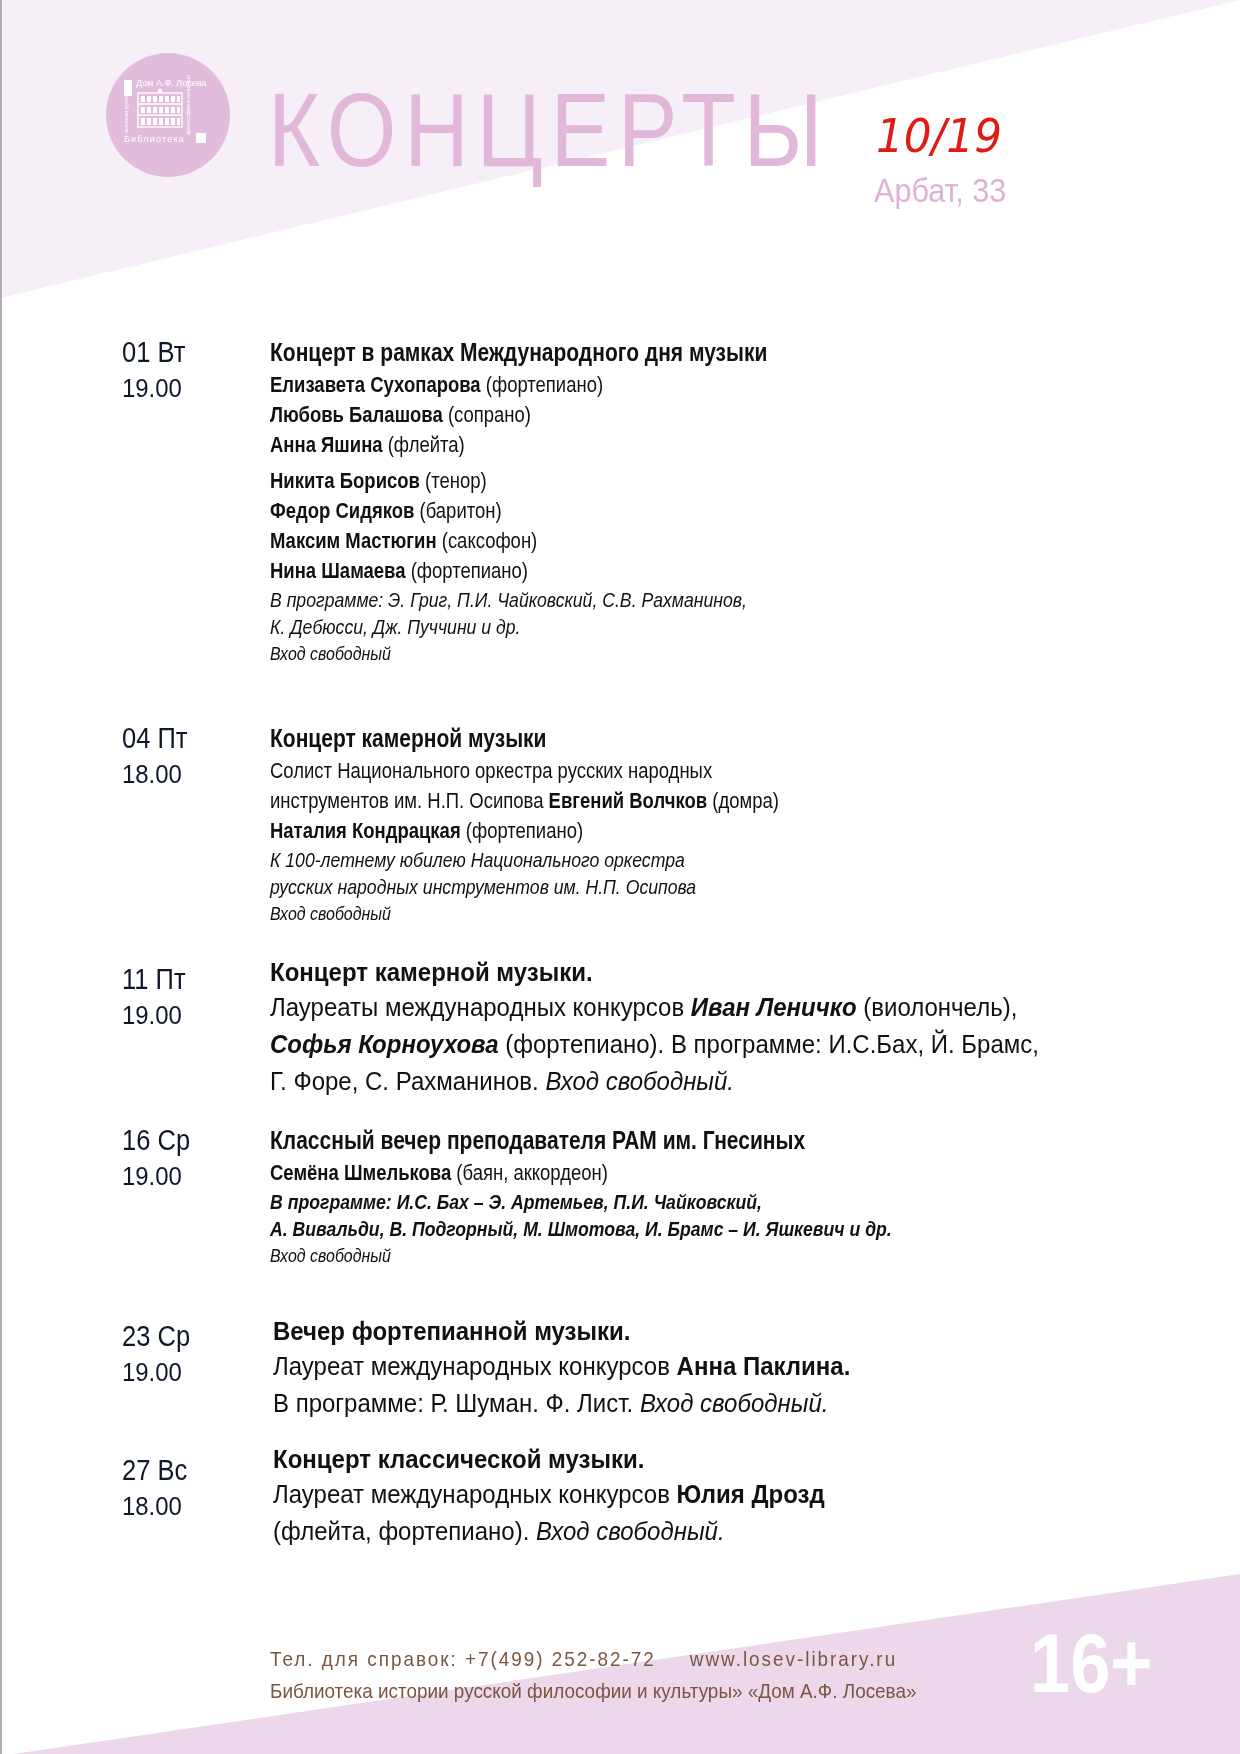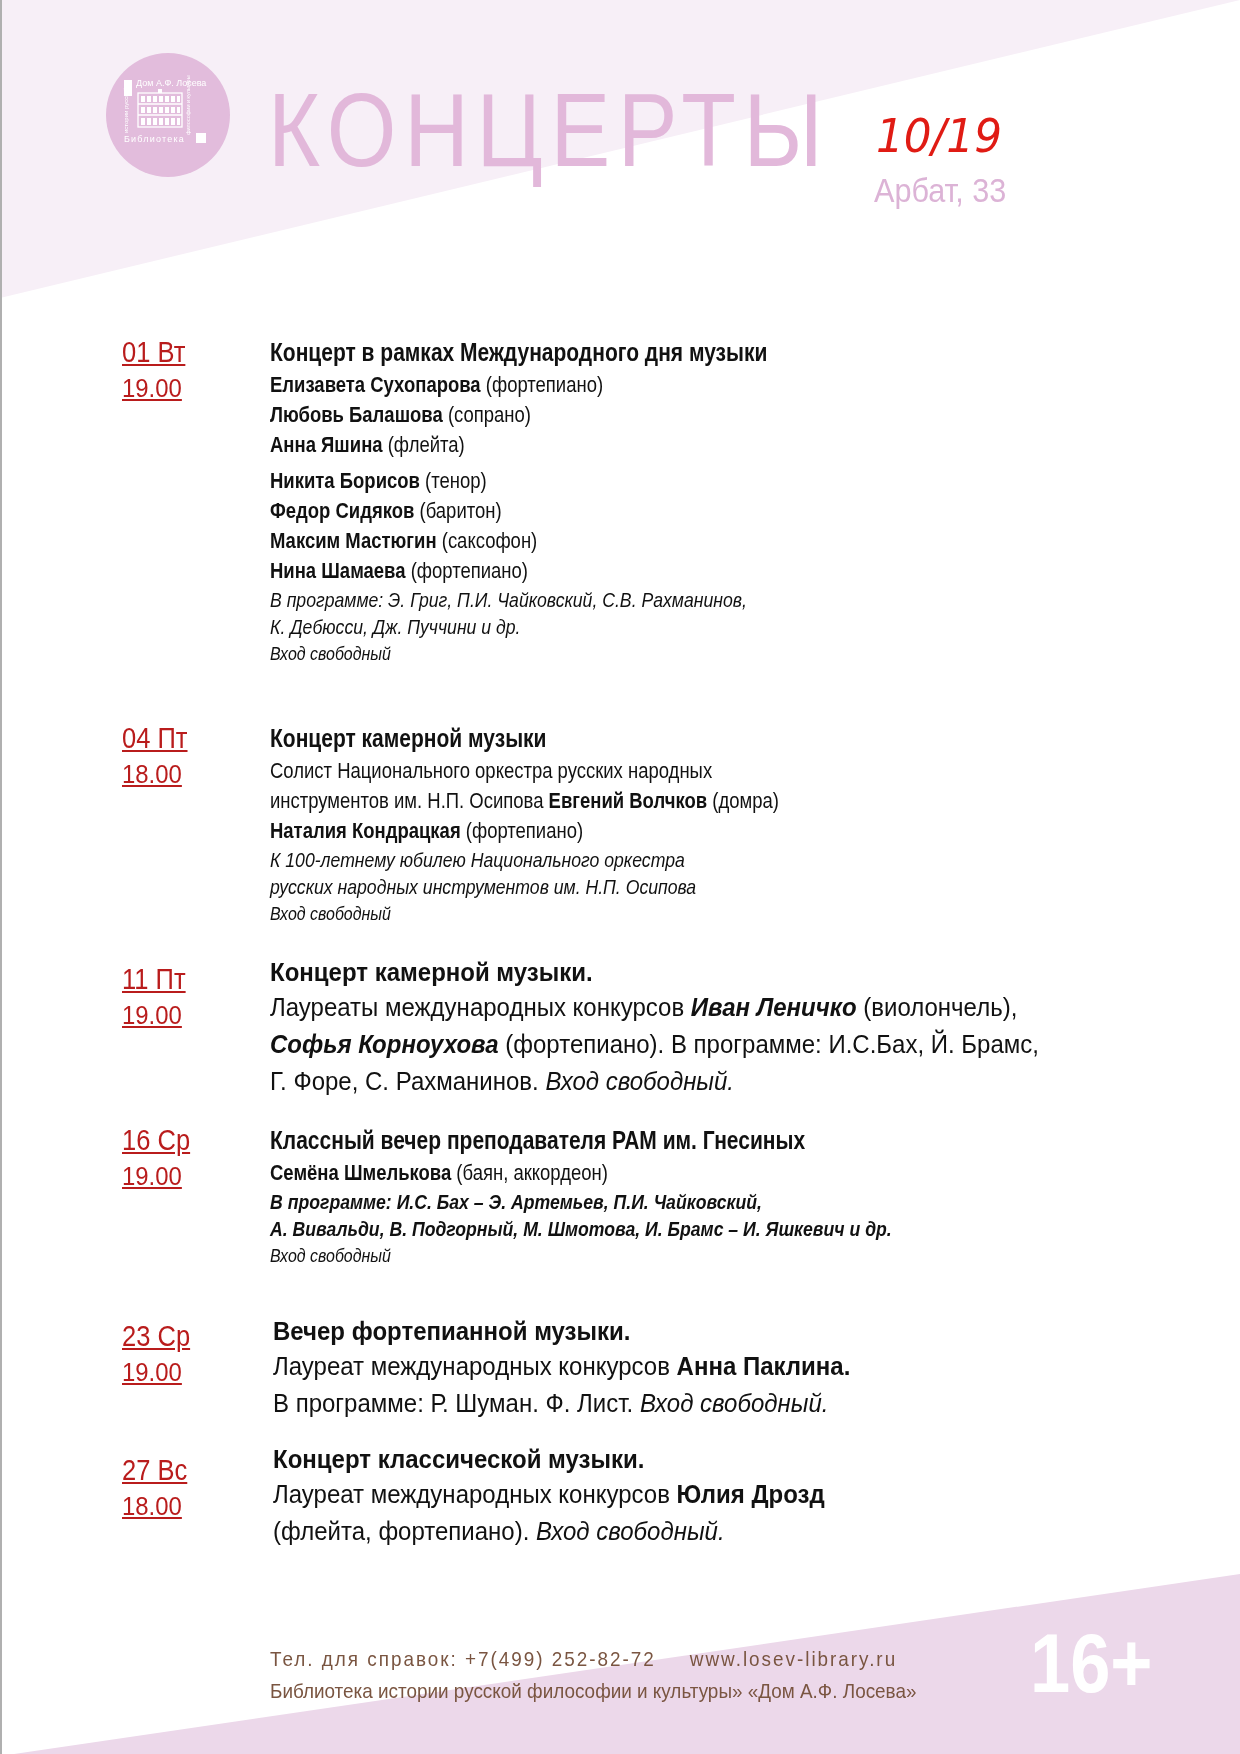--- a/index.html
+++ b/index.html
@@ -24,21 +24,21 @@
     font-size: 46px; font-style: italic; color: #e01b14; line-height: 52px;
     font-family: "DejaVu Sans", sans-serif; transform: scaleX(0.95); transform-origin: left top;
   }
   .address {
     position: absolute; left: 874px; top: 170px;
     font-size: 34px; color: #dcb3d6; line-height: 40px;
     transform: scaleX(0.9); transform-origin: left top; white-space: nowrap;
   }
 
   .event { position: absolute; left: 0; width: 1240px; }
-  .date-col { position: absolute; left: 122px; top: 0; color: #b91c1c; text-decoration: underline; }
+  .date-col { position: absolute; left: 122px; top: 0; color: #0f172a; }
   .date-col .day { font-size: 29px; line-height: 36px; display: block; transform: scaleX(0.88); transform-origin: left top; white-space: nowrap; }
   .date-col .time { font-size: 26px; line-height: 36px; display: block; transform: scaleX(0.92); transform-origin: left top; white-space: nowrap; }
 
   .body-col { position: absolute; top: 0; white-space: nowrap; }
   
   .cond { left: 270px; transform: scaleX(0.84); transform-origin: left top; }
   .cond .ev-title { font-size: 25px; font-weight: bold; line-height: 36px; display: block; }
   .cond .line { font-size: 22px; line-height: 30px; display: block; }
   .cond .line-s { font-size: 21px; line-height: 27px; display: block; font-style: italic; }
   .cond .free { font-size: 19px; line-height: 27px; display: block; font-style: italic; }

